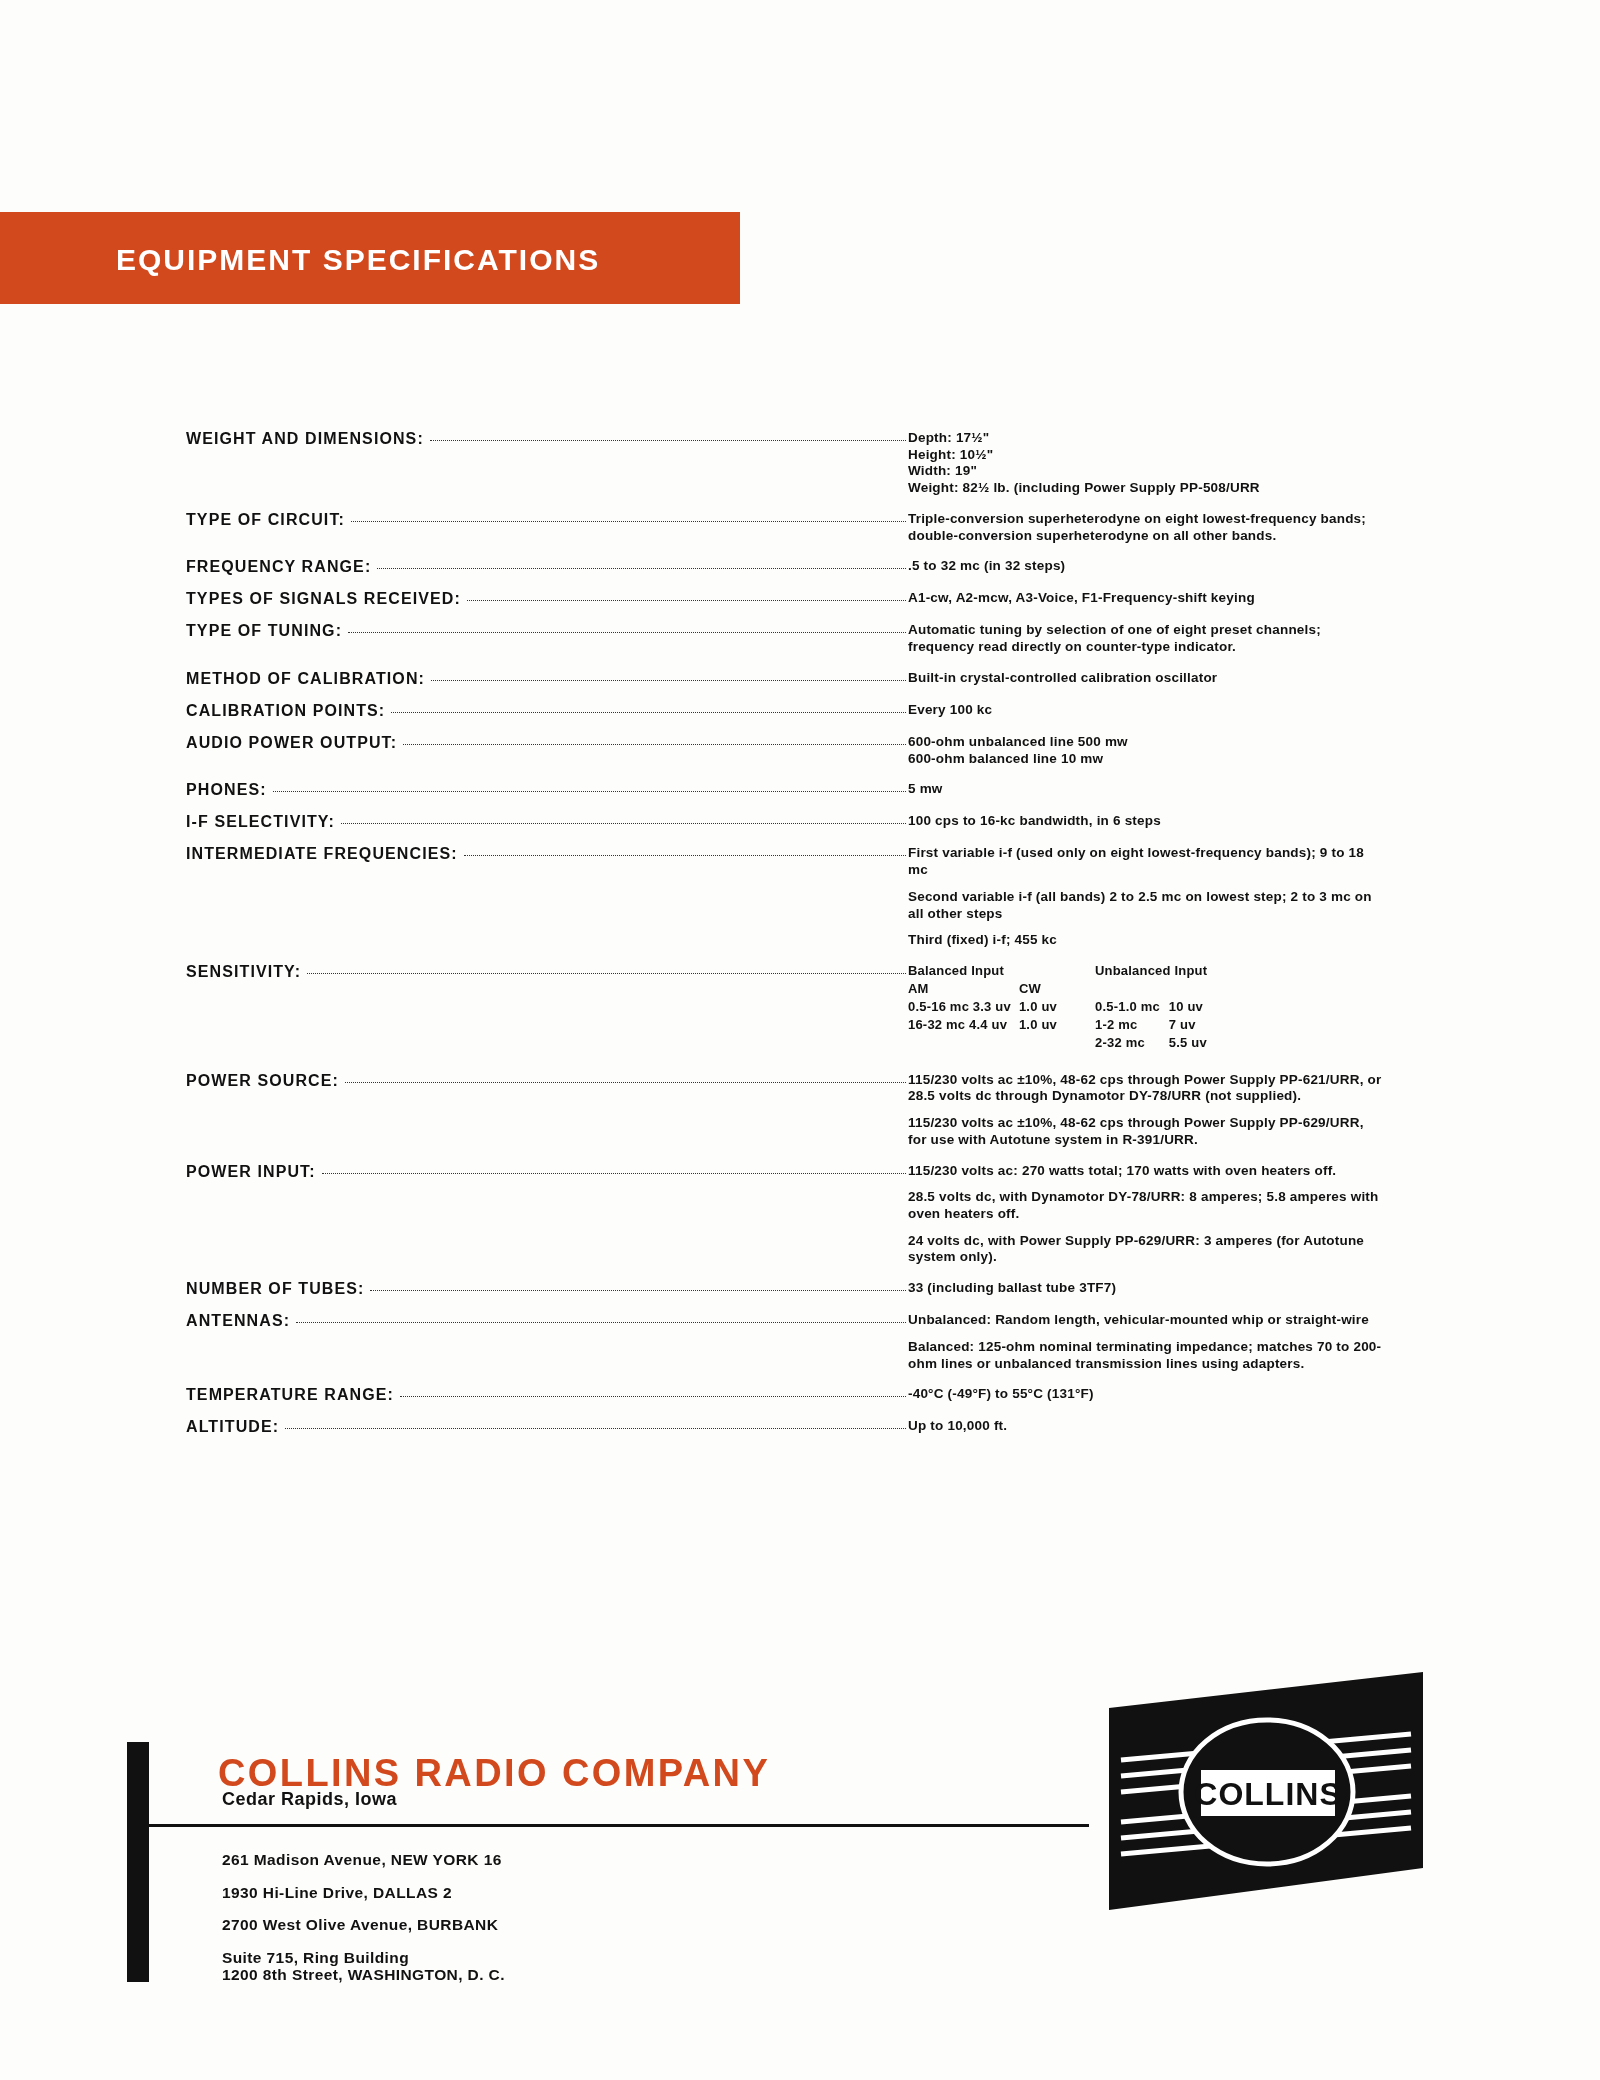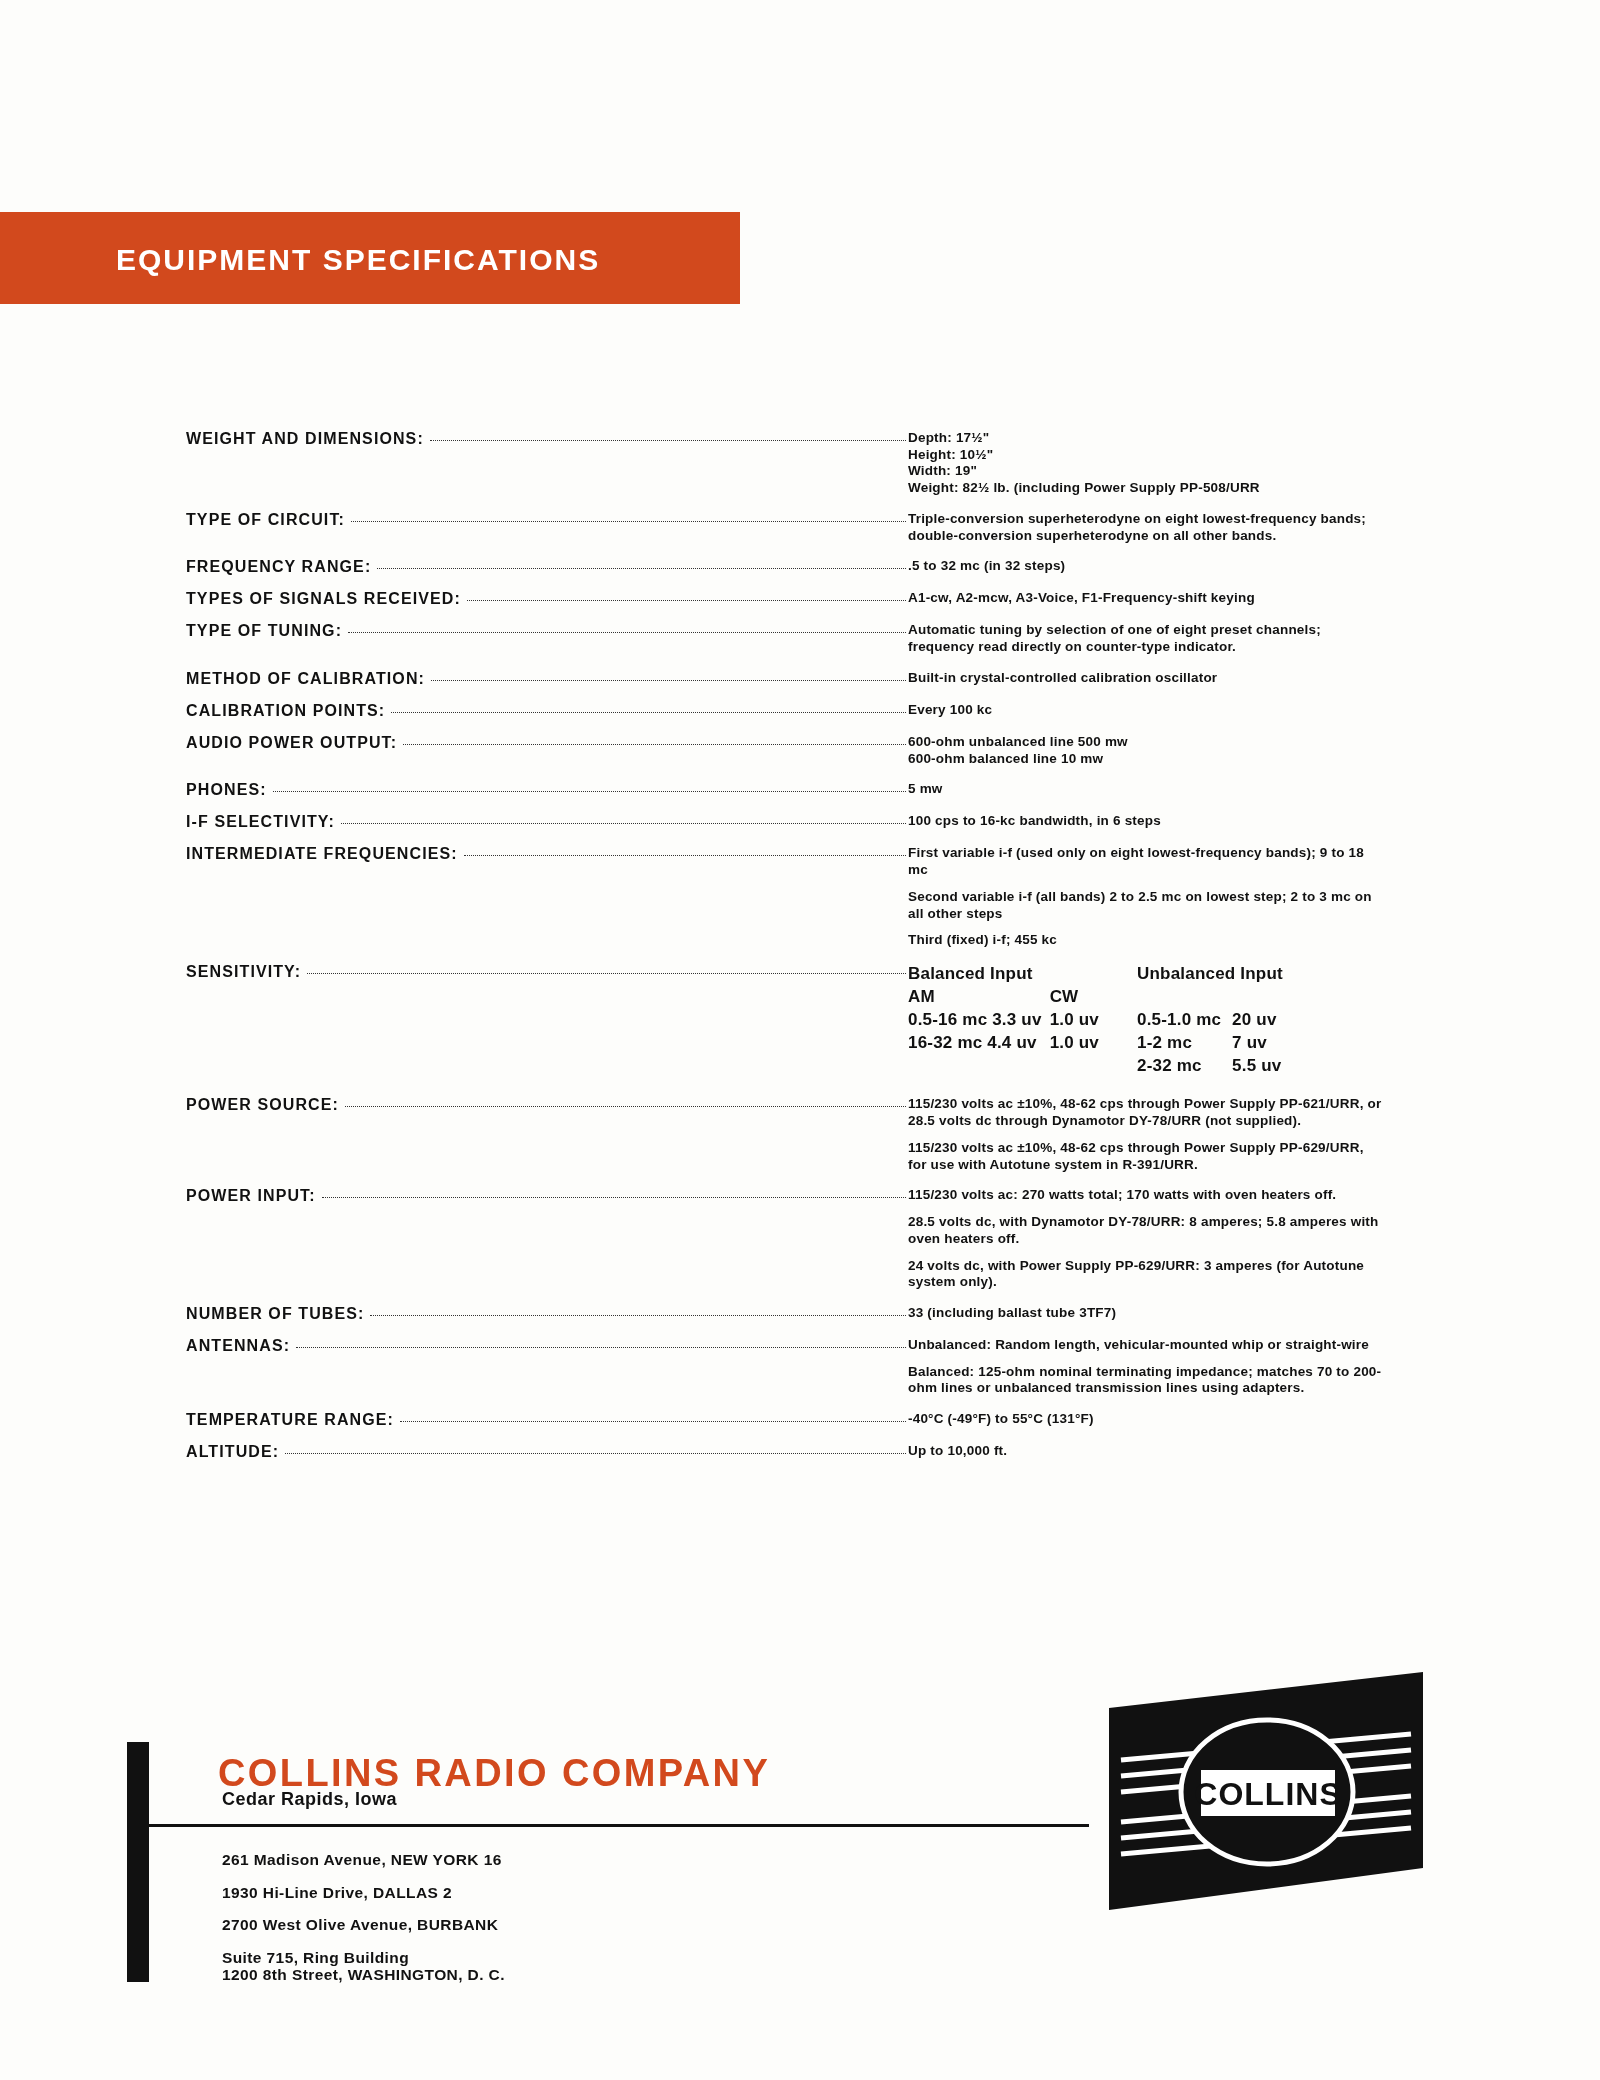--- a/index.html
+++ b/index.html
@@ -84,21 +84,21 @@
     padding-left: 2px;
   }
   .spec-value p {
     margin: 0 0 10px 0;
   }
   .spec-value p:last-child { margin-bottom: 0; }
   .tight p { margin-bottom: 0; }
 
   
   .sens-table {
-    font-size: 17px;
+    font-size: 13px;
     font-weight: bold;
     border-collapse: collapse;
     letter-spacing: 0.2px;
   }
   .sens-table td, .sens-table th {
     padding: 0 8px 2px 0;
     text-align: left;
     font-weight: bold;
     white-space: nowrap;
   }
@@ -314,21 +314,21 @@
           <tr>
             <th class="sens-sub">AM</th>
             <th class="sens-sub">CW</th>
             <th></th>
             <th></th>
           </tr>
           <tr>
             <td>0.5-16 mc 3.3 uv</td>
             <td>1.0 uv</td>
             <td style="padding-left:30px;">0.5-1.0  mc</td>
-            <td class="num-right">20  uv</td>
+            <td class="num-right">10  uv</td>
           </tr>
           <tr>
             <td>16-32 mc 4.4 uv</td>
             <td>1.0 uv</td>
             <td style="padding-left:30px;">1-2    mc</td>
             <td class="num-right">7  uv</td>
           </tr>
           <tr>
             <td></td>
             <td></td>

